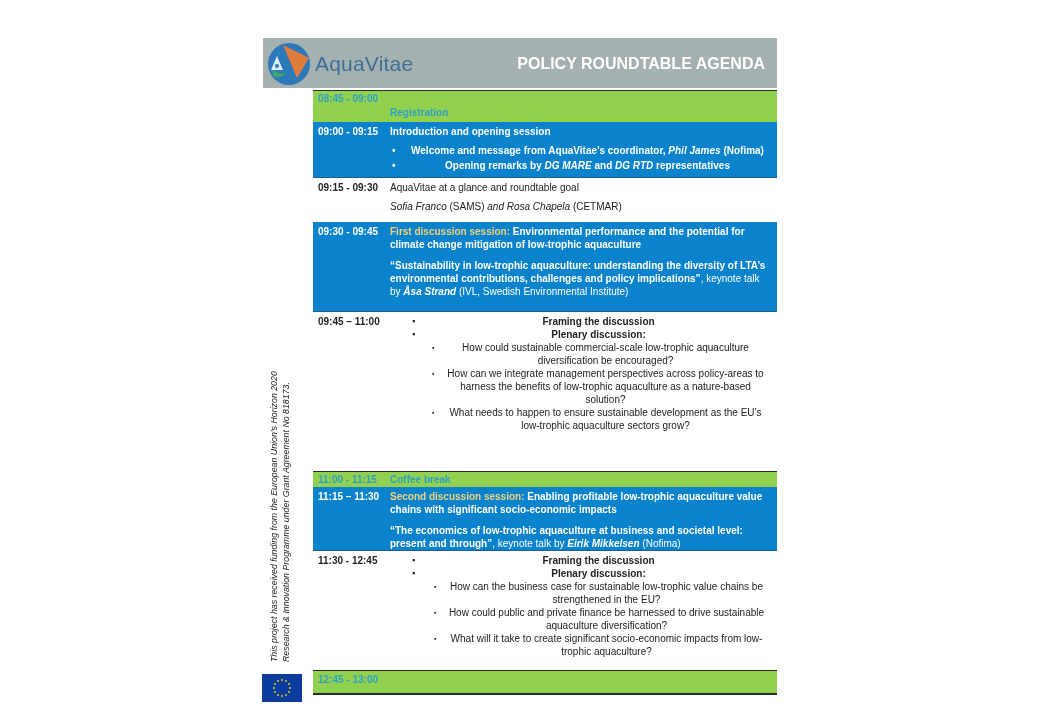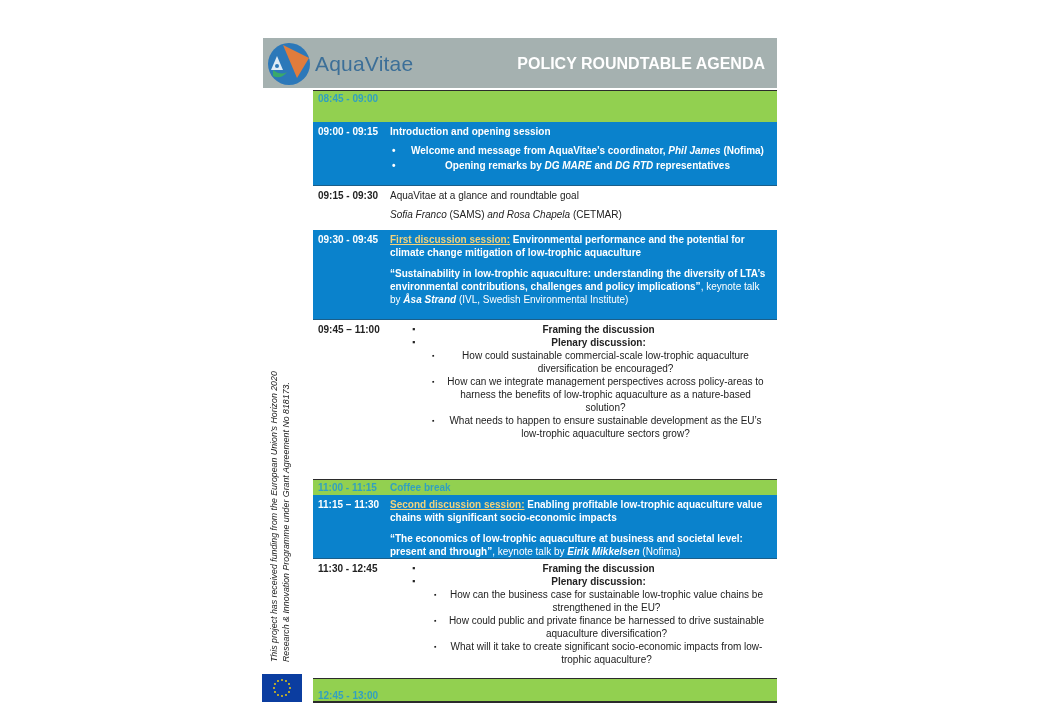--- a/index.html
+++ b/index.html
@@ -12,21 +12,21 @@
   .agenda { position:absolute; left:313px; top:90px; width:464px; }
   .row { position:relative; box-sizing:border-box; font-size:10px; line-height:13px; padding:3px 6px 3px 4px; }
   .row .time { position:absolute; left:5px; top:3px; font-weight:bold; white-space:nowrap; }
   .row .content { margin-left:73px; }
   .green { background:#92d050; color:#2e9cc3; border-top:1px solid #2b2b2b; }
   .green .time, .green .content { font-weight:bold; color:#31a0c0; }
   .blue { background:#0a82cc; color:#fff; border-bottom:1px solid #1b5e89; }
   .white { background:#fff; color:#222; }
   .bold { font-weight:bold; }
   .ital { font-style:italic; }
-  .ul { text-decoration:underline; color:#f2d27a; }
+  .ul { color:#f2d27a; }
   ul { margin:0; padding:0; list-style:none;text-align:center; }
   .l1 li { position:relative; padding-left:14px; }
   .l1 li::before { content:"\25AA"; position:absolute; left:0; top:0; font-size:9px; }
   .bullets li { position:relative; padding-left:14px; margin-top:2px; }
   .bullets li::before { content:"\2022"; position:absolute; left:2px; }
   .l2 { margin-left:20px; }
   .l2 li { position:relative; padding-left:8px; }
   .l2 li::before { content:"\25AA"; position:absolute; left:0; top:0; font-size:7px; }
   .side-note { position:absolute; left:268px; top:662px; transform:rotate(-90deg); transform-origin:0 0;
                font-size:8.8px; font-style:italic; color:#222; line-height:12px; white-space:nowrap; }
@@ -44,23 +44,24 @@
     <circle cx="10" cy="24" r="2" fill="#2c78b9"></circle>
   </svg>
   <span class="brand">AquaVitae</span>
   <span class="title">POLICY ROUNDTABLE AGENDA</span>
 </div>
 
 <div class="agenda">
 
   <div class="row green" style="height:32px;padding-top:15px">
     <span class="time" style="top:1px">08:45 - 09:00</span>
+    <div class="content">Registration</div>
   </div>
 
-  <div class="row blue" style="height:64px">
+  <div class="row blue" style="height:56px">
     <span class="time">09:00 - 09:15</span>
     <div class="content bold">
       <div>Introduction and opening session</div>
       <ul class="bullets" style="margin-top:6px">
         <li><span>Welcome and message from AquaVitae’s coordinator, </span><span class="ital">Phil James</span><span> (Nofima)</span></li>
         <li><span>Opening remarks by </span><span class="ital">DG MARE</span><span> and </span><span class="ital">DG RTD</span><span> representatives</span></li>
       </ul>
     </div>
   </div>
 
@@ -117,21 +118,21 @@
       </ul>
       <ul class="l2" style="margin-left:22px">
         <li>How can the business case for sustainable low-trophic value chains be strengthened in the EU?</li>
         <li>How could public and private finance be harnessed to drive sustainable aquaculture diversification?</li>
         <li>What will it take to create significant socio-economic impacts from low-trophic aquaculture?</li>
       </ul>
     </div>
   </div>
 
   <div class="row green" style="height:25px;padding-top:2px;border-bottom:2px solid #2b2b2b">
-    <span class="time" style="top:10px">12:45 - 13:00</span>
+    <span class="time" style="top:2px">12:45 - 13:00</span>
   </div>
 </div>
 
 <div class="side-note">
   <div>This project has received funding from the European Union’s Horizon 2020</div>
   <div>Research &amp; Innovation Programme under Grant Agreement No 818173.</div>
 </div>
 
 <svg class="eu-flag" viewBox="0 0 40 28">
   <rect width="40" height="28" fill="#0b3da0"></rect>

